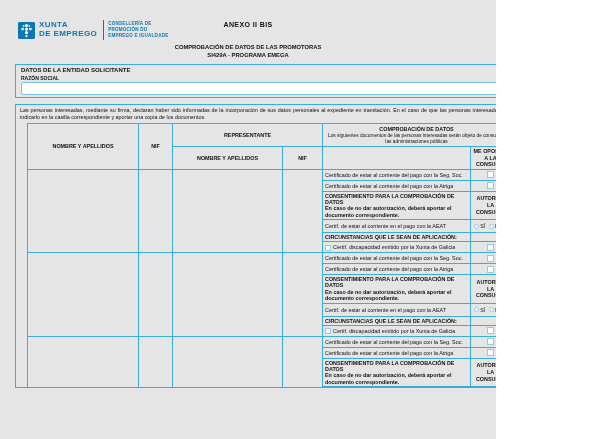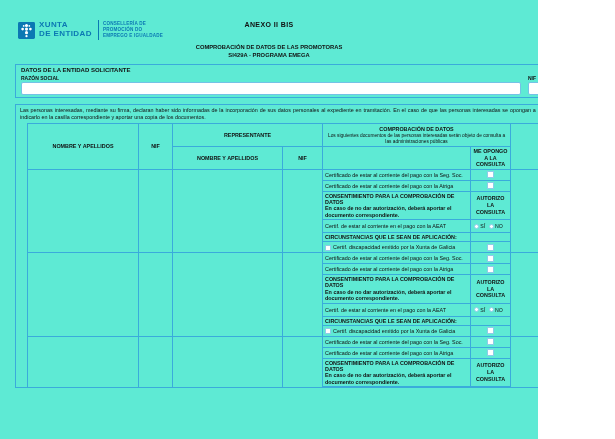--- a/index.html
+++ b/index.html
@@ -5,21 +5,21 @@
   :root{
     --border_blue:#3AABDB;
     --brand_blue:#0B78B3;
     --field_blue:#74C2E6;
     --checkbox_blue:#8CCCE8;
     --text_black:#111111;
   }
   *{margin:0;padding:0;box-sizing:border-box;}
   html,body{background:#ffffff;}
   body{font-family:"Liberation Sans", sans-serif;color:var(--text_black);}
-  .page{position:relative;width:538px;height:439px;background:#5eead4;overflow:hidden;}
+  .page{position:relative;width:496px;height:439px;background:#e5e5e5;overflow:hidden;}
 
   
   .brand{position:absolute;left:18px;top:20px;display:flex;align-items:center;}
   .logo-mark{width:17px;height:17px;display:block;}
   .brand-name{color:var(--brand_blue);font-weight:bold;font-size:8px;line-height:1.1;letter-spacing:.4px;margin-left:4px;}
   .brand-divider{width:1px;height:20px;background:var(--brand_blue);margin:0 4px 0 6px;}
   .brand-dept{color:var(--brand_blue);font-size:4.6px;font-weight:bold;line-height:1.3;letter-spacing:.2px;}
   .anexo{position:absolute;top:21px;left:0;right:0;text-align:center;font-size:7px;font-weight:bold;letter-spacing:.4px;}
   .doc-title{position:absolute;top:44px;left:0;right:0;text-align:center;font-size:5.8px;font-weight:bold;line-height:1.35;}
 
@@ -72,21 +72,21 @@
       <circle cx="12" cy="10" r="2.2" fill="#fff"></circle>
       <circle cx="12" cy="15" r="2.2" fill="#fff"></circle>
       <circle cx="12" cy="20" r="1.6" fill="#fff"></circle>
       <circle cx="6.5" cy="10" r="1.9" fill="#fff"></circle>
       <circle cx="17.5" cy="10" r="1.9" fill="#fff"></circle>
       <circle cx="8" cy="5.5" r="1.2" fill="#fff"></circle>
       <circle cx="16" cy="5.5" r="1.2" fill="#fff"></circle>
     </svg>
     <div class="brand-name">
       <div>XUNTA</div>
-      <div>DE ENTIDAD</div>
+      <div>DE EMPREGO</div>
     </div>
     <div class="brand-divider"></div>
     <div class="brand-dept">
       <div>CONSELLERÍA DE</div>
       <div>PROMOCIÓN DO</div>
       <div>EMPREGO E IGUALDADE</div>
     </div>
   </div>
 
   <div class="anexo">ANEXO II BIS</div>

